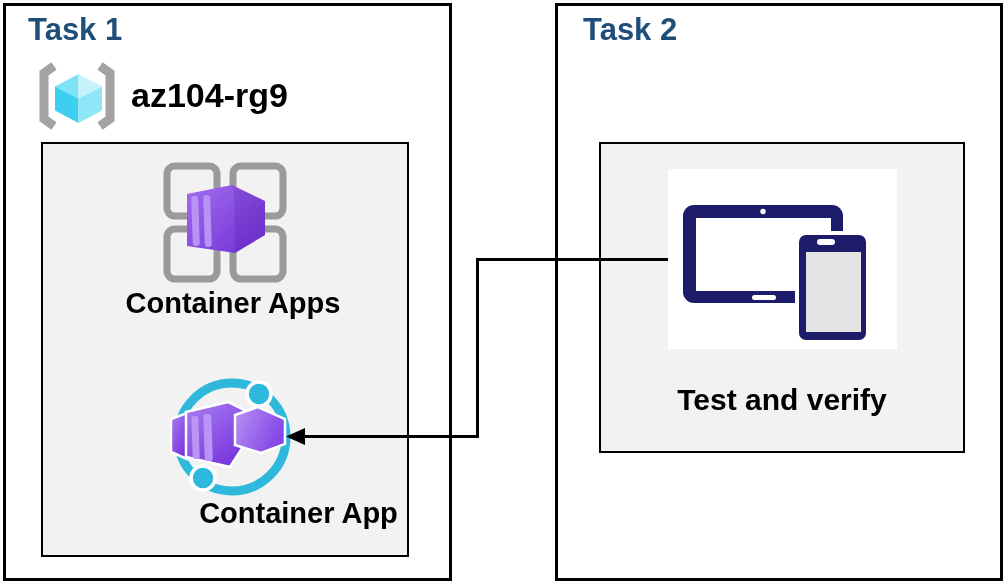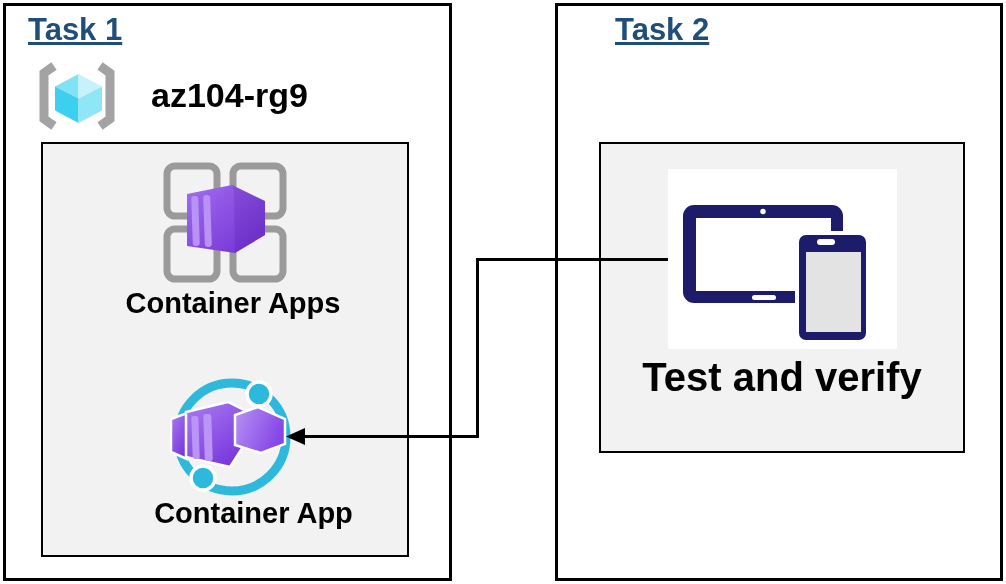--- a/index.html
+++ b/index.html
@@ -8,42 +8,41 @@
     font-family:"Liberation Sans", sans-serif;
   }
   .task-box{
     position:absolute;top:3px;height:578px;background:#ffffff;
     border:3px solid #000000;box-sizing:border-box;
   }
   #task1-box{left:3px;width:449px;}
   #task2-box{left:555px;width:448px;}
   .task-title{
     position:absolute;top:12px;font-size:31px;font-weight:bold;color:#1f4e79;
-    letter-spacing:0px;white-space:nowrap;text-decoration:underline;
+    letter-spacing:0px;white-space:nowrap;
   }
   #task1-title{left:28px;}
-  #task2-title{left:583px;margin-left:32px;}
+  #task2-title{left:583px;}
   .rg-row{position:absolute;left:33px;top:57px;width:400px;height:76px;}
   .rg-label{
     position:absolute;left:131px;top:76px;font-size:34px;font-weight:bold;color:#000000;
     white-space:nowrap;
-    margin-left:20px;
   }
   .inner-box{
     position:absolute;background:#f2f2f2;border:2px solid #000000;box-sizing:border-box;
   }
   #task1-inner{left:41px;top:142px;width:368px;height:415px;}
   #task2-inner{left:599px;top:142px;width:366px;height:311px;}
   .node-label{
     position:absolute;text-align:center;font-weight:bold;color:#000000;
     font-size:29px;line-height:35px;white-space:nowrap;
   }
   #cae-label{left:41px;width:384px;top:286px;}
-  #ca-label{left:41px;width:425px;top:496px;}
-  #test-label{left:599px;width:366px;top:360px;font-size:40px;}
+  #ca-label{left:41px;width:425px;top:496px;padding-left:45px;}
+  #test-label{left:599px;width:366px;top:382px;font-size:30px;}
   .icon-abs{position:absolute;}
   #white-panel{position:absolute;left:668px;top:169px;width:229px;height:180px;background:#ffffff;}
   #connector-layer{position:absolute;left:0;top:0;width:1006px;height:584px;pointer-events:none;}
 </style>
 </head>
 <body>
 
 <div class="canvas">
 
   <div class="task-box" id="task1-box"></div>

